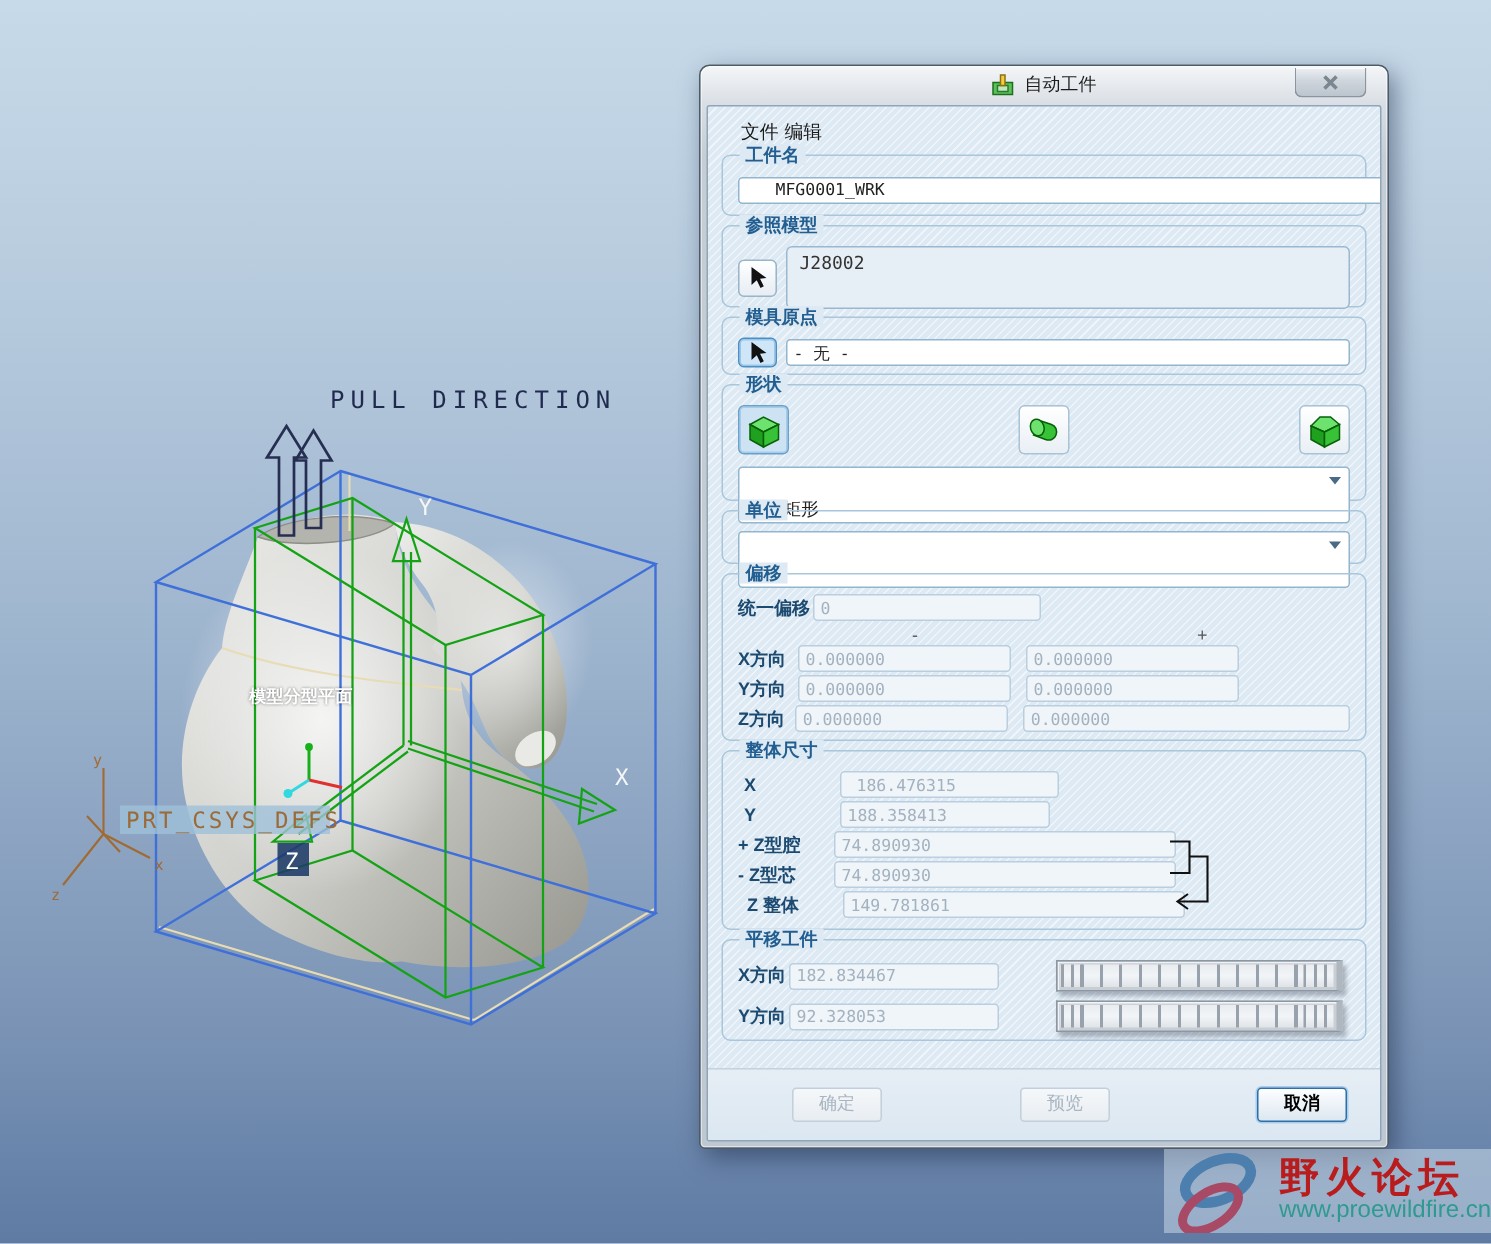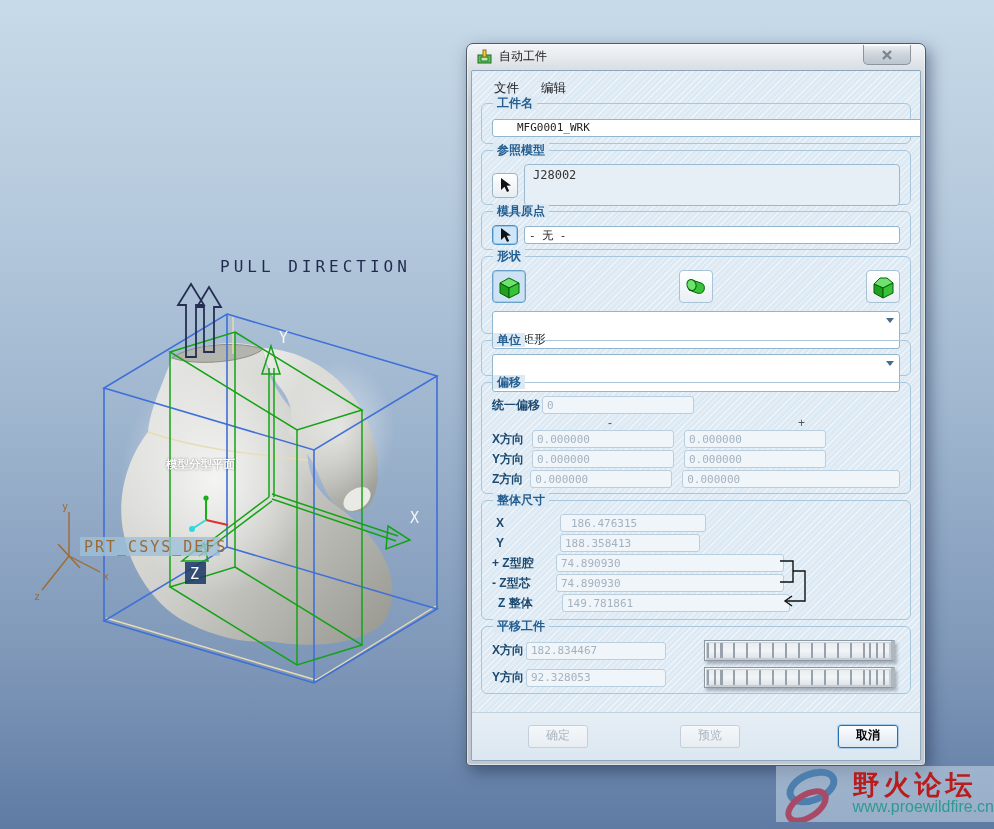--- a/index.html
+++ b/index.html
@@ -10,36 +10,36 @@
   }
   
   #scene{position:absolute;left:0;top:0;z-index:1;}
   
   .dialog{
     position:absolute;left:466px;top:43px;width:458px;height:721px;z-index:20;
     border:1px solid #4e5a66;border-radius:7px 7px 4px 4px;
     background:linear-gradient(180deg,#f4f6f8 0,#d9dee4 26px,#c6cdd5 60px,#bfc7d0 100%);
     box-shadow:inset 0 0 0 1px rgba(255,255,255,.5),4px 6px 16px rgba(25,40,70,.5);
   }
-  .titlebar{height:25px;display:flex;align-items:center;padding:0 10px;position:relative;}
+  .titlebar{height:25px;display:flex;align-items:center;padding:0 10px;position:relative;justify-content:center;}
   .title-text{font-size:12px;color:#1c1c1c;margin-left:6px;}
   .close-btn{
     position:absolute;right:14px;top:1px;width:46px;height:19px;
     border:1px solid #8a95a0;border-radius:0 0 5px 5px;border-top:none;
     background:linear-gradient(#eef1f4,#cfd6dd 45%,#bcc4cd);
     display:flex;align-items:center;justify-content:center;cursor:default;
     box-shadow:inset 0 1px 0 rgba(255,255,255,.8);
   }
   .dialog-body{
     position:absolute;left:4px;right:4px;top:26px;bottom:4px;
     border:1px solid #8fa6ba;border-radius:2px;overflow:hidden;
     background:#dde9f3;
     background-image:repeating-linear-gradient(135deg,rgba(255,255,255,.5) 0 1px,rgba(255,255,255,0) 1px 4px);
   }
-  .menubar{display:flex;gap:22px;padding:9px 0 6px 22px;font-size:12.5px;color:#1a1a1a;}
+  .menubar{display:flex;gap:4px;padding:9px 0 6px 22px;font-size:12.5px;color:#1a1a1a;}
   .menu-item{cursor:default;}
   .group{
     position:relative;border:1px solid #a9c6db;border-radius:6px;
     margin:0 9px 6px 9px;padding:13px 10px 0 10px;box-sizing:border-box;
   }
   .group-title{
     position:absolute;top:-8px;left:11px;padding:0 4px;font-size:12px;font-weight:bold;
     color:#235e91;background:#dde9f3;line-height:14px;
   }
   .row{display:flex;align-items:center;}

